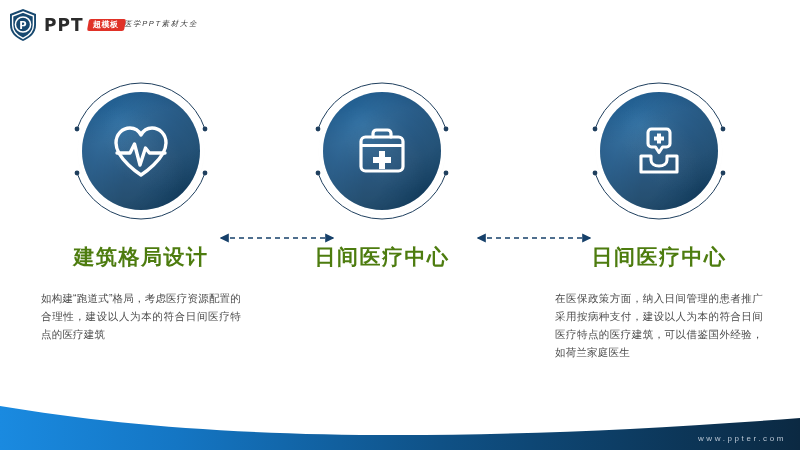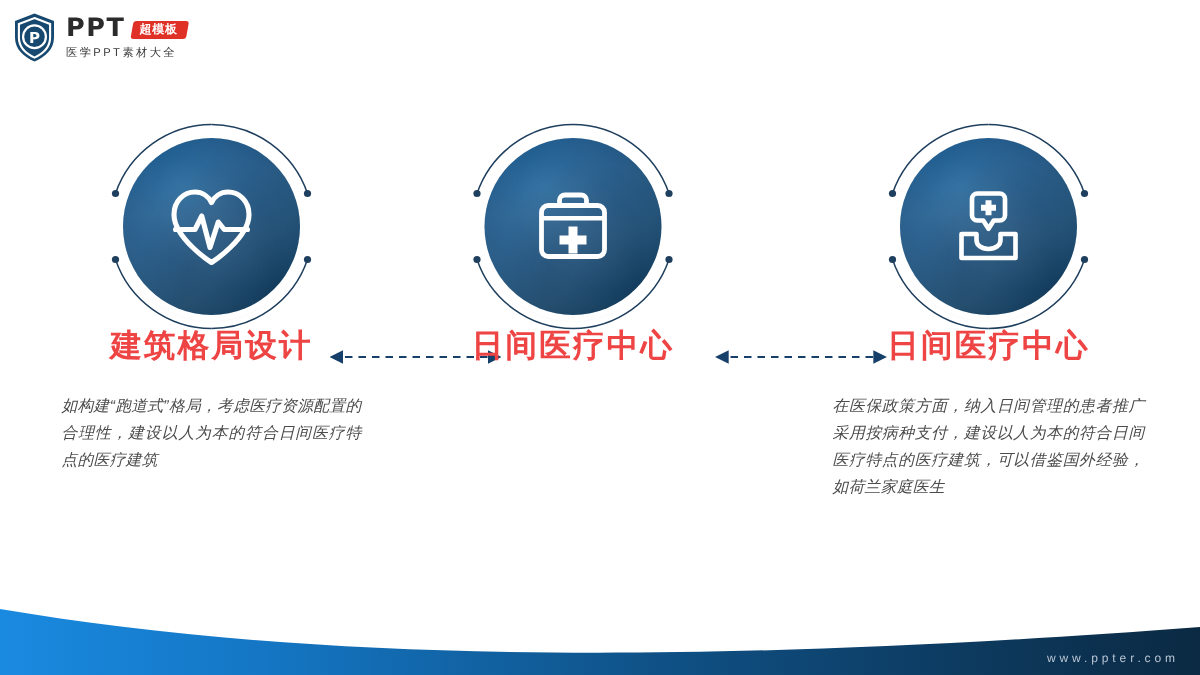--- a/index.html
+++ b/index.html
@@ -6,30 +6,30 @@
   body{
     width:800px;height:450px;overflow:hidden;position:relative;
     background:#ffffff;
     font-family:"Liberation Sans","DejaVu Sans",sans-serif;
   }
   .slide{position:absolute;inset:0;}
 
   
   .logo{position:absolute;left:8px;top:8px;display:flex;align-items:center;gap:6px;}
   .logo-shield{width:30px;height:34px;position:relative;flex:0 0 auto;}
-  .logo-text{display:flex;flex-direction:column;justify-content:center;line-height:1;}
+  .logo-text{display:flex;justify-content:center;line-height:1;}
   .logo-top{display:flex;align-items:center;gap:4px;}
   .logo-ppt{font-size:17px;font-weight:bold;color:#2b2b2b;letter-spacing:1px;font-family:"DejaVu Sans",sans-serif;}
   .logo-badge{
     background:#e03127;color:#fff;font-size:8px;font-weight:bold;
     padding:2px 6px 2px 5px;border-radius:2px;letter-spacing:.5px;
     transform:skewX(-10deg);
   }
   .logo-badge span{display:inline-block;transform:skewX(10deg);}
-  .logo-sub{font-size:7.5px;color:#3a3a3a;letter-spacing:1.6px;margin-top:3px;}
+  .logo-sub{font-size:7.5px;color:#3a3a3a;letter-spacing:1.6px;margin-top:3px;font-style:italic;}
 
   
   .title{
     position:absolute;top:14px;left:0;width:100%;text-align:center;
     font-size:29px;font-weight:bold;color:#3b3b3b;letter-spacing:2px;
   }
 
   
   .cols{position:absolute;top:86px;left:0;width:800px;height:320px;}
   .col{position:absolute;top:0;width:246px;text-align:center;}
@@ -56,27 +56,26 @@
   }
   .icon-svg{position:relative;z-index:2;}
 
   
   .connector{position:absolute;top:145px;height:14px;}
   .conn-0{left:213px;width:128px;}
   .conn-1{left:470px;width:128px;}
 
   
   .heading{
-    font-size:21px;font-weight:bold;color:#ef4444;letter-spacing:1.5px;
+    margin-top:27px;font-size:21px;font-weight:bold;color:#4d7c0f;letter-spacing:1.5px;
   }
   .body{
     margin:18px auto 0;width:206px;
     font-size:10.5px;line-height:1.72;color:#4b4b4b;text-align:justify;
     letter-spacing:.2px;
-    font-style:italic;
   }
   .col-0 .body{width:200px;}
   .col-1 .body{width:206px;}
   .col-2 .body{width:208px;}
 
   
   .wave{position:absolute;left:0;bottom:0;width:800px;height:62px;}
   .footer-url{
     position:absolute;right:14px;bottom:7px;z-index:3;
     font-size:8px;color:#b9c6d4;letter-spacing:2.6px;

